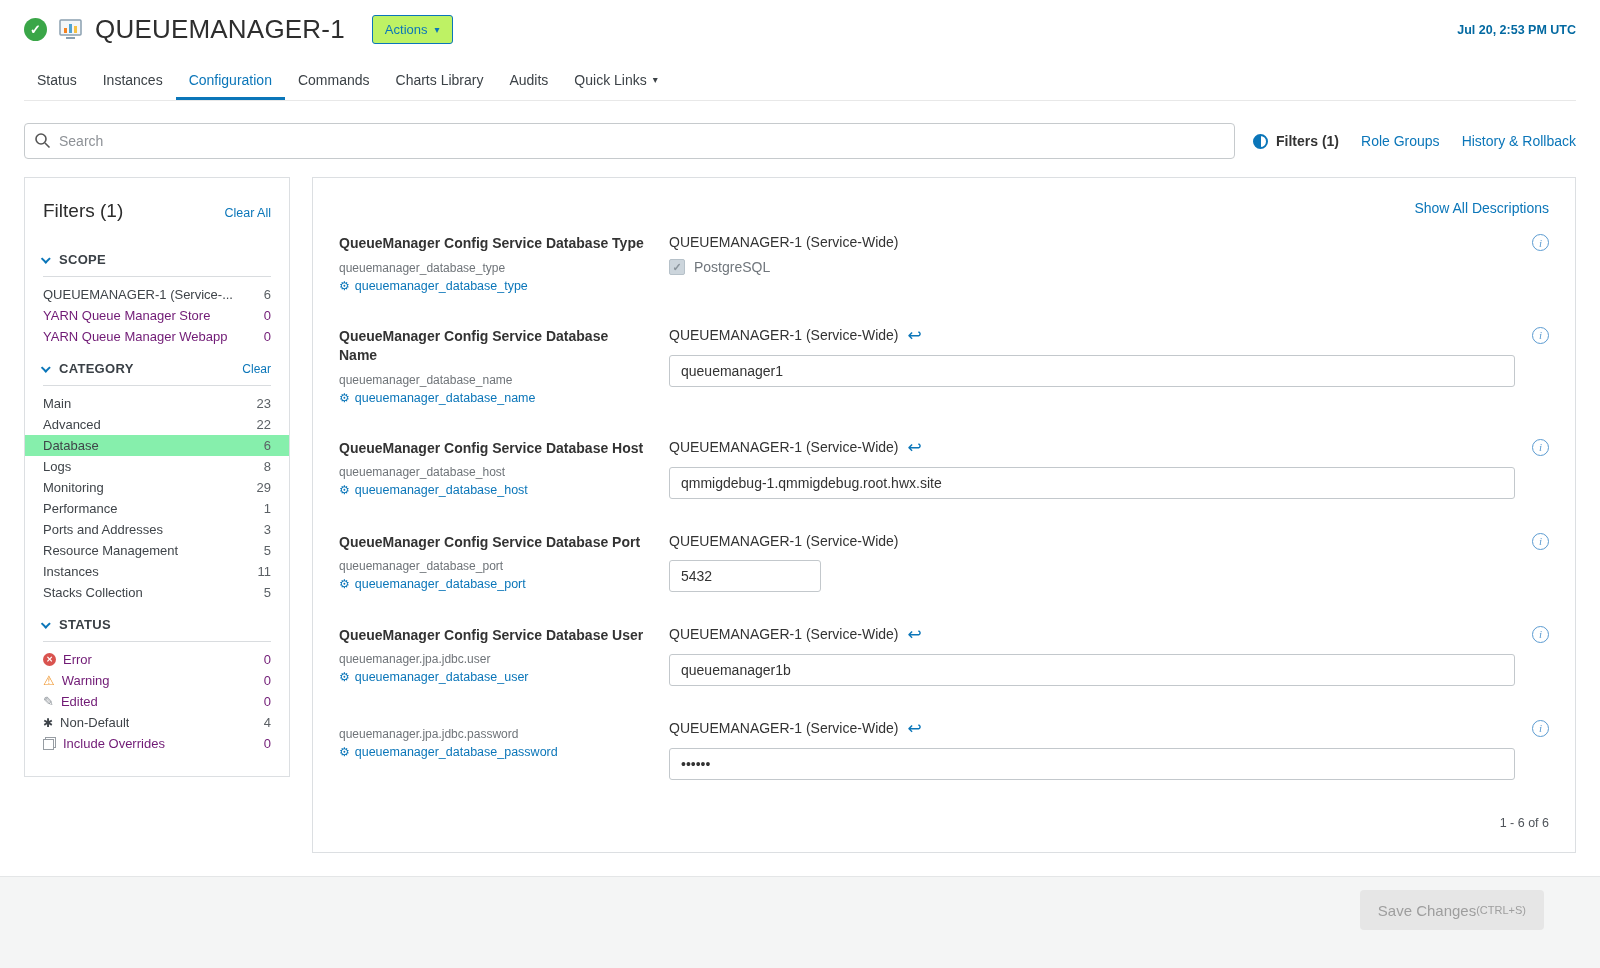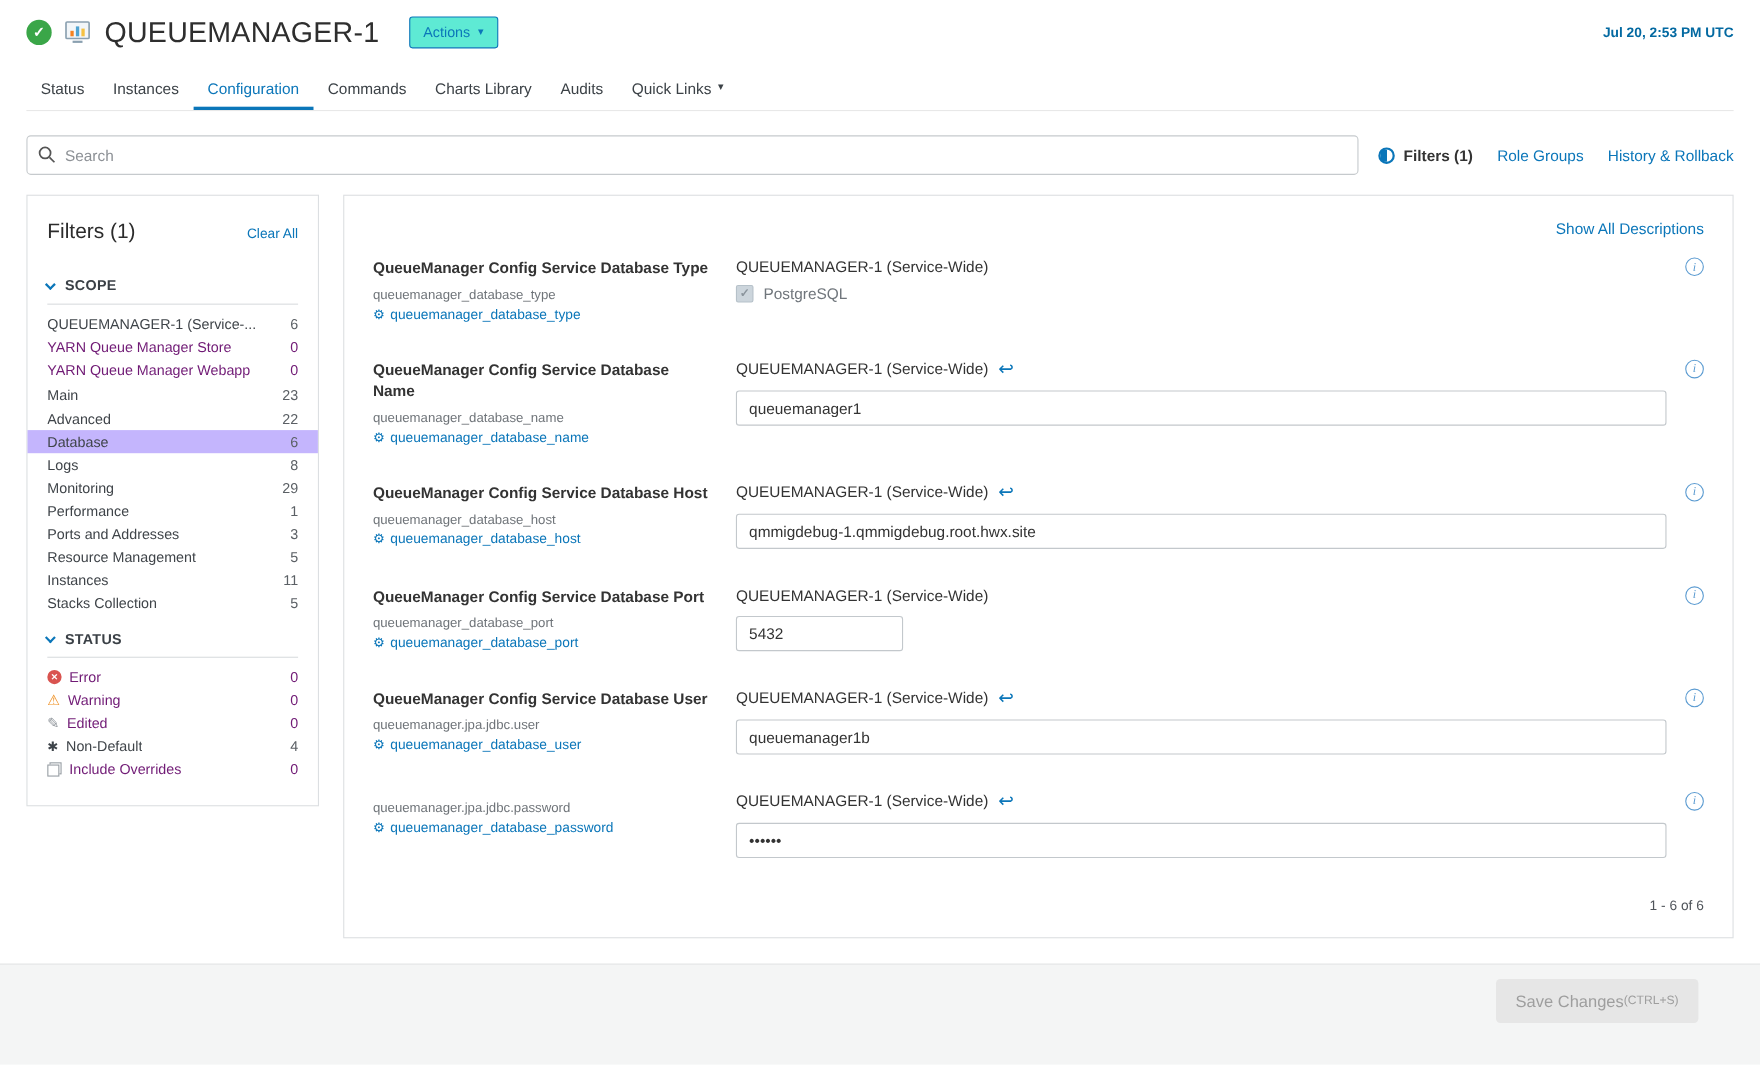--- a/index.html
+++ b/index.html
@@ -18,21 +18,21 @@
   a{color:var(--link);text-decoration:none;cursor:pointer;}
 
   
   .topbar{padding:14px 24px 0;}
   .title-row{display:flex;align-items:center;gap:11px;}
   .health{width:23px;height:23px;border-radius:50%;background:#3aa648;color:#fff;
     display:flex;align-items:center;justify-content:center;font-size:13px;font-weight:700;flex-shrink:0;}
   .service-icon{display:inline-flex;flex-shrink:0;}
   .page-title{font-size:26px;font-weight:400;color:#2e2e2e;letter-spacing:.2px;margin-right:16px;white-space:nowrap;}
   .actions-btn{display:inline-flex;align-items:center;gap:7px;border:1px solid var(--link);
-    color:var(--link);background:#5eead4;border-radius:3px;font-size:13px;padding:6px 12px;cursor:pointer;
+    color:var(--link);background:#bef264;border-radius:3px;font-size:13px;padding:6px 12px;cursor:pointer;
     font-family:inherit;}
   .caret{font-size:10px;line-height:1;}
   .timestamp{margin-left:auto;font-size:12.5px;font-weight:700;color:#0369a1;white-space:nowrap;}
 
   
   .tabs{display:flex;margin-top:16px;border-bottom:1px solid #e8e8e8;}
   .tab{padding:11px 13px 12px;font-size:14px;color:#3c4247;cursor:pointer;display:inline-flex;align-items:center;gap:6px;}
   .tab.active{color:var(--link);border-bottom:3px solid var(--link);padding-bottom:9px;}
   .tab .caret{color:#3c4247;}
 
@@ -58,21 +58,21 @@
   .clear-all{font-size:12.5px;}
   .fsection{padding:2px 18px 0;}
   .fs-head{display:flex;align-items:center;gap:9px;padding:12px 0 9px;border-bottom:1px solid #d9dcdf;margin-bottom:7px;cursor:pointer;}
   .chev{width:7px;height:7px;border-left:2px solid var(--link);border-bottom:2px solid var(--link);
     transform:rotate(-45deg) translateY(-1px);flex-shrink:0;}
   .fs-title{font-size:13px;font-weight:700;color:#3a4046;letter-spacing:.3px;}
   .fs-clear{margin-left:auto;font-size:12px;}
   .f-list{list-style:none;}
   .f-item{display:flex;justify-content:space-between;align-items:center;font-size:13px;
     padding:3px 18px;margin:0 -18px;color:#3f4449;cursor:pointer;}
-  .f-item.selected{background:#c4b5fd;}
+  .f-item.selected{background:#86efac;}
   .f-item.dim .f-label,.f-item.dim .f-count{color:#701a75;}
   .f-count{color:#5b6065;margin-left:8px;}
   .f-left{display:flex;align-items:center;gap:7px;min-width:0;}
   .f-label{white-space:nowrap;overflow:hidden;text-overflow:ellipsis;}
   .ic-error{width:13px;height:13px;border-radius:50%;background:#d9534f;color:#fff;font-size:8px;
     display:inline-flex;align-items:center;justify-content:center;font-weight:700;flex-shrink:0;}
   .ic-warning{color:#ef9227;font-size:13px;line-height:1;flex-shrink:0;}
   .ic-edited{color:#8b9197;font-size:13px;line-height:1;flex-shrink:0;}
   .ic-nondefault{color:#3e444a;font-size:12px;line-height:1;flex-shrink:0;}
   .ic-overrides{position:relative;width:13px;height:13px;flex-shrink:0;}
@@ -194,20 +194,25 @@
           <span class="f-count">0</span>
         </li>
         <li class="f-item dim">
           <span class="f-label">YARN Queue Manager Webapp</span>
           <span class="f-count">0</span>
         </li>
       </ul>
     </div>
 
     <div class="fsection">
+      <div class="fs-head">
+        <span class="chev"></span>
+        <span class="fs-title">CATEGORY</span>
+        <a class="fs-clear">Clear</a>
+      </div>
       <ul class="f-list">
         <li class="f-item">
           <span class="f-label">Main</span>
           <span class="f-count">23</span>
         </li>
         <li class="f-item">
           <span class="f-label">Advanced</span>
           <span class="f-count">22</span>
         </li>
         <li class="f-item selected">

